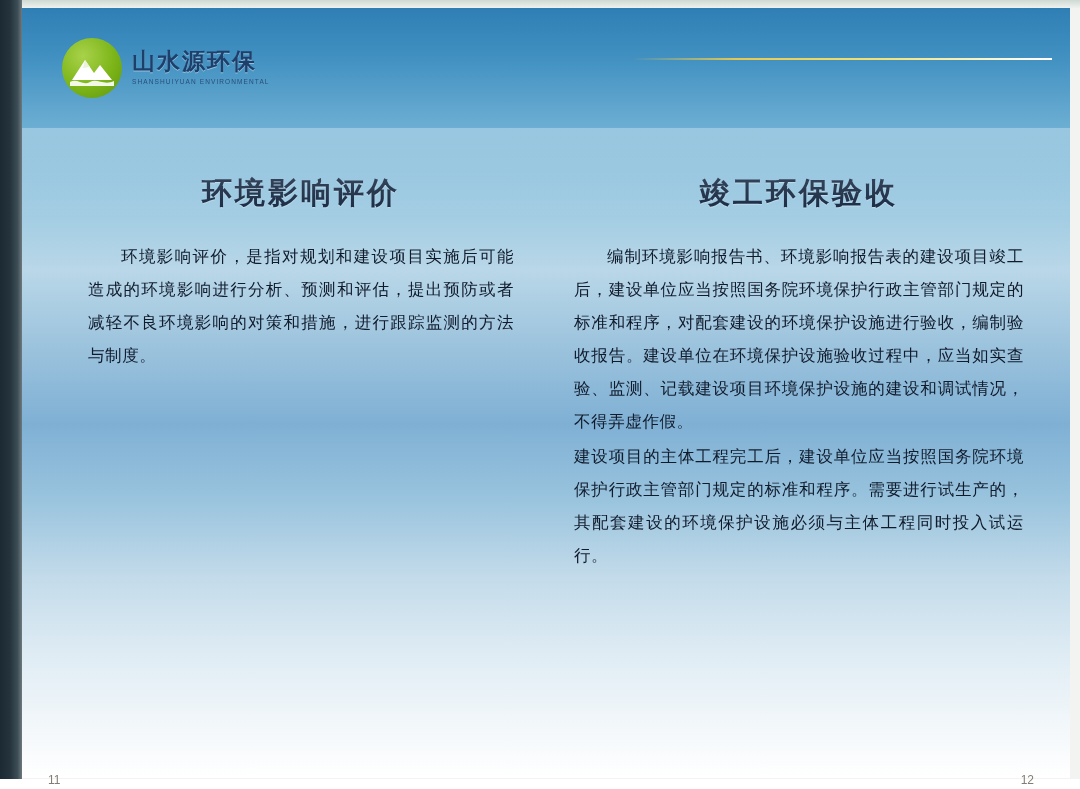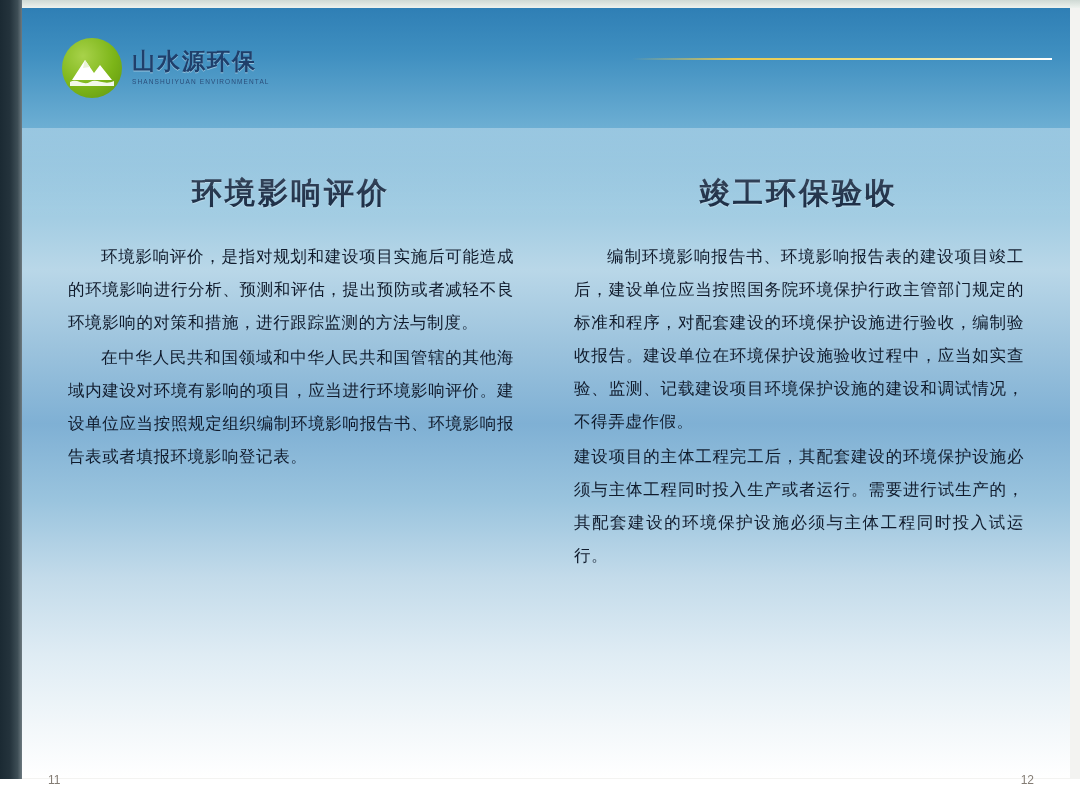--- a/index.html
+++ b/index.html
@@ -165,21 +165,21 @@
     position: absolute;
     left: 0;
     top: 165px;
     width: 1048px;
     display: flex;
   }
   .col {
     box-sizing: border-box;
     padding: 0 30px;
   }
-  .col-left { width: 512px; padding-left: 46px; padding-right: 20px; }
+  .col-left { width: 512px; padding-left: 66px; padding-right: 20px; }
   .col-right { width: 536px; padding-left: 40px; padding-right: 46px; }
 
   .col-title {
     text-align: center;
     font-family: "Liberation Serif", "DejaVu Serif", serif;
     font-size: 30px;
     font-weight: bold;
     color: #14263f;
     letter-spacing: 3px;
     margin-bottom: 26px;
@@ -238,27 +238,26 @@
         <div class="hr-rule"></div>
       </div>
 
     </div>
 
     <div class="columns">
 
       <div class="col col-left">
         <div class="col-title">环境影响评价</div>
         <p class="para indent">环境影响评价，是指对规划和建设项目实施后可能造成的环境影响进行分析、预测和评估，提出预防或者减轻不良环境影响的对策和措施，进行跟踪监测的方法与制度。</p>
-        <p class="para indent">在中华人民共和国领域和中华人民共和国管辖的其他海域内建设对环境有影响的项目，应当进行环境影响评价。建设单位应当按照规定组织编制环境影响报告书、环境影响报告表或者填报环境影响登记表。</p>
       </div>
 
       <div class="col col-right">
         <div class="col-title">竣工环保验收</div>
         <p class="para indent">编制环境影响报告书、环境影响报告表的建设项目竣工后，建设单位应当按照国务院环境保护行政主管部门规定的标准和程序，对配套建设的环境保护设施进行验收，编制验收报告。建设单位在环境保护设施验收过程中，应当如实查验、监测、记载建设项目环境保护设施的建设和调试情况，不得弄虚作假。</p>
-        <p class="para">建设项目的主体工程完工后，其配套建设的环境保护设施必须与主体工程同时投入生产或者运行。需要进行试生产的，其配套建设的环境保护设施必须与主体工程同时投入试运行。</p>
+        <p class="para">建设项目的主体工程完工后，建设单位应当按照国务院环境保护行政主管部门规定的标准和程序。需要进行试生产的，其配套建设的环境保护设施必须与主体工程同时投入试运行。</p>
       </div>
 
     </div>
 
   </div>
 
   <div class="bottom-strip"></div>
 
   <div class="page-num page-num-left">11</div>
   <div class="page-num page-num-right">12</div>

